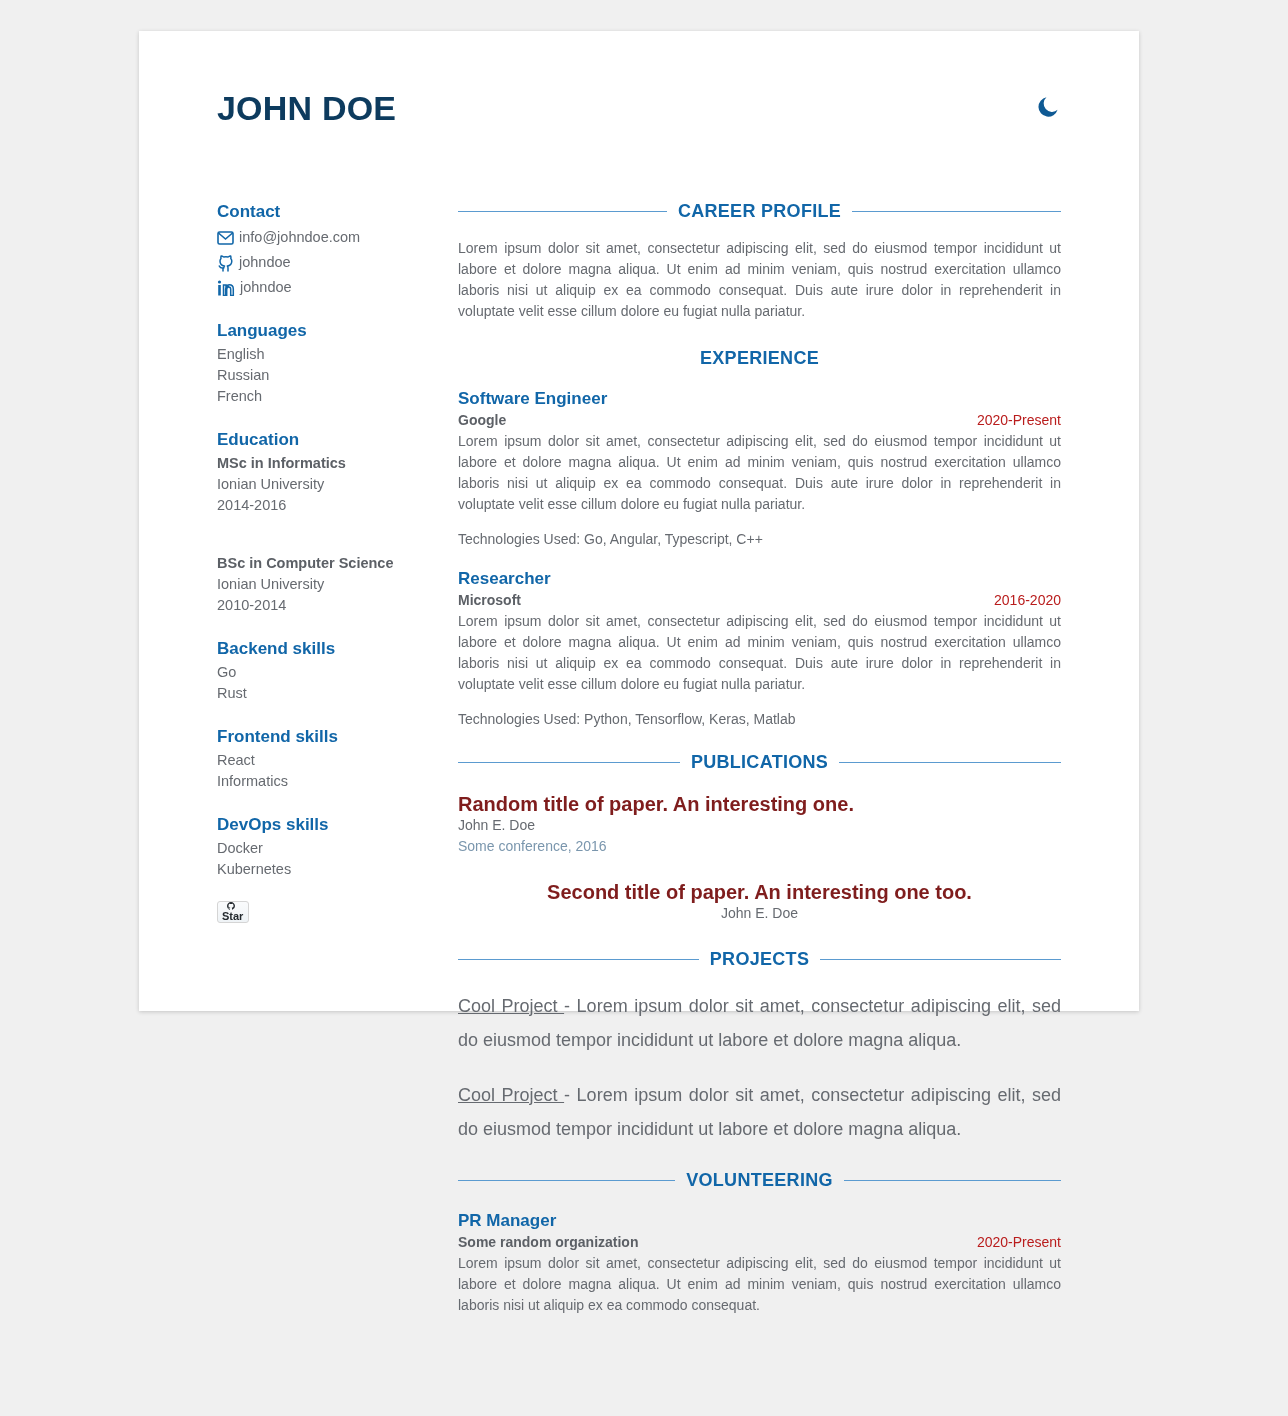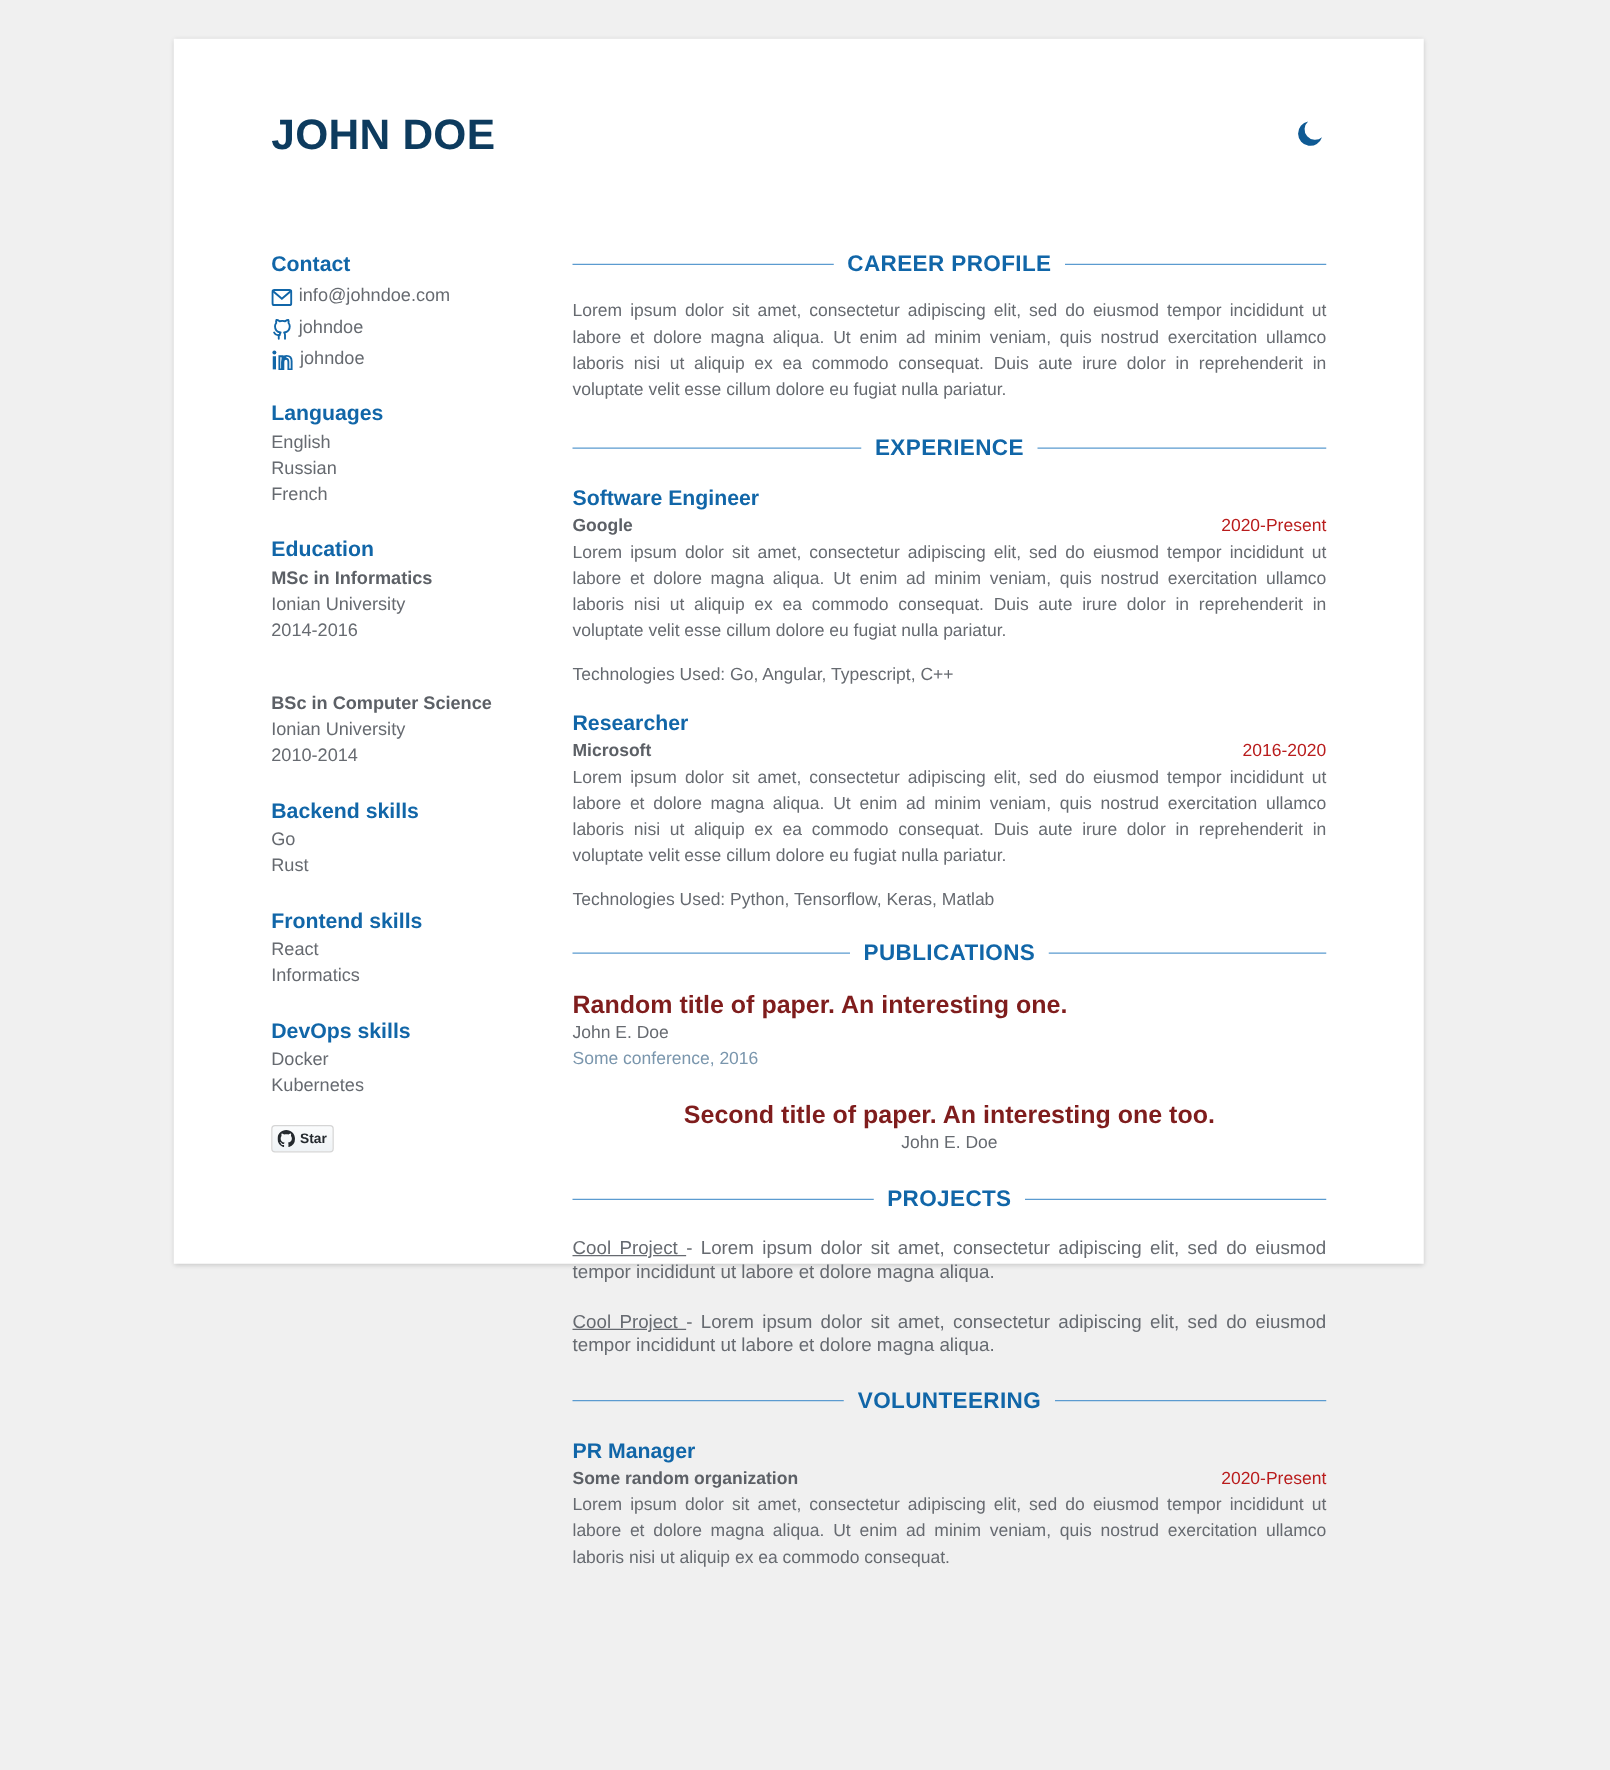--- a/index.html
+++ b/index.html
@@ -62,20 +62,21 @@
     .star-btn {
       display: inline-flex; align-items: center;
       height: 22px;
       padding: 0 5px 0 4px;
       border: 1px solid #d5d5d5;
       border-radius: 3px;
       background: linear-gradient(#fafbfc, #eff3f6);
       font-size: 11px; font-weight: bold; color: #24292e;
       cursor: pointer;
       margin-top: 4px;
+      flex-direction: column;
     }
     .star-btn svg { margin-right: 4px; }
 
     
     .main {
       position: absolute;
       left: 319px; top: 168px;
       width: 603px;
     }
     .section-head {
@@ -109,21 +110,21 @@
     }
     .job-meta .org { font-weight: bold; color: #5c6066; }
     .job-meta .date { color: #b91c1c; }
     .tech { font-size: 14px; line-height: 21px; margin-top: 14px; color: #666a70; }
     .pub { margin-bottom: 25px; }
     .pub:last-child { margin-bottom: 0; text-align: center; }
     .pub-title { font-size: 20px; font-weight: bold; line-height: 21px; color: #7f1d1d; }
     .pub-author { font-size: 14px; line-height: 21px; color: #666a70; }
     .pub-venue { font-size: 14px; line-height: 21px; color: #7a96ad; }
     .proj {
-      font-size: 15px; line-height: 19px; text-align: justify;
+      font-size: 18px; line-height: 34px; text-align: justify;
       color: #666a70; margin-bottom: 21px;
     }
     .proj:last-child { margin-bottom: 0; }
     .proj a { color: #666a70; text-decoration: underline; }
   </style>
 </head>
 <body>
 
 <div class="page">
 
@@ -214,21 +215,21 @@
     <section class="section">
       <div class="section-head">
         <div class="line"></div>
         <div class="title">CAREER PROFILE</div>
         <div class="line"></div>
       </div>
       <p class="para">Lorem ipsum dolor sit amet, consectetur adipiscing elit, sed do eiusmod tempor incididunt ut labore et dolore magna aliqua. Ut enim ad minim veniam, quis nostrud exercitation ullamco laboris nisi ut aliquip ex ea commodo consequat. Duis aute irure dolor in reprehenderit in voluptate velit esse cillum dolore eu fugiat nulla pariatur.</p>
     </section>
 
     <section class="section" style="margin-top:24px;">
-      <div class="section-head" style="margin-bottom:18px;">
+      <div class="section-head" style="margin-bottom:18px;flex-direction:column;">
         <div class="line"></div>
         <div class="title">EXPERIENCE</div>
         <div class="line"></div>
       </div>
 
       <div class="job">
         <div class="job-title">Software Engineer</div>
         <div class="job-meta">
           <span class="org">Google</span>
           <span class="date">2020-Present</span>

